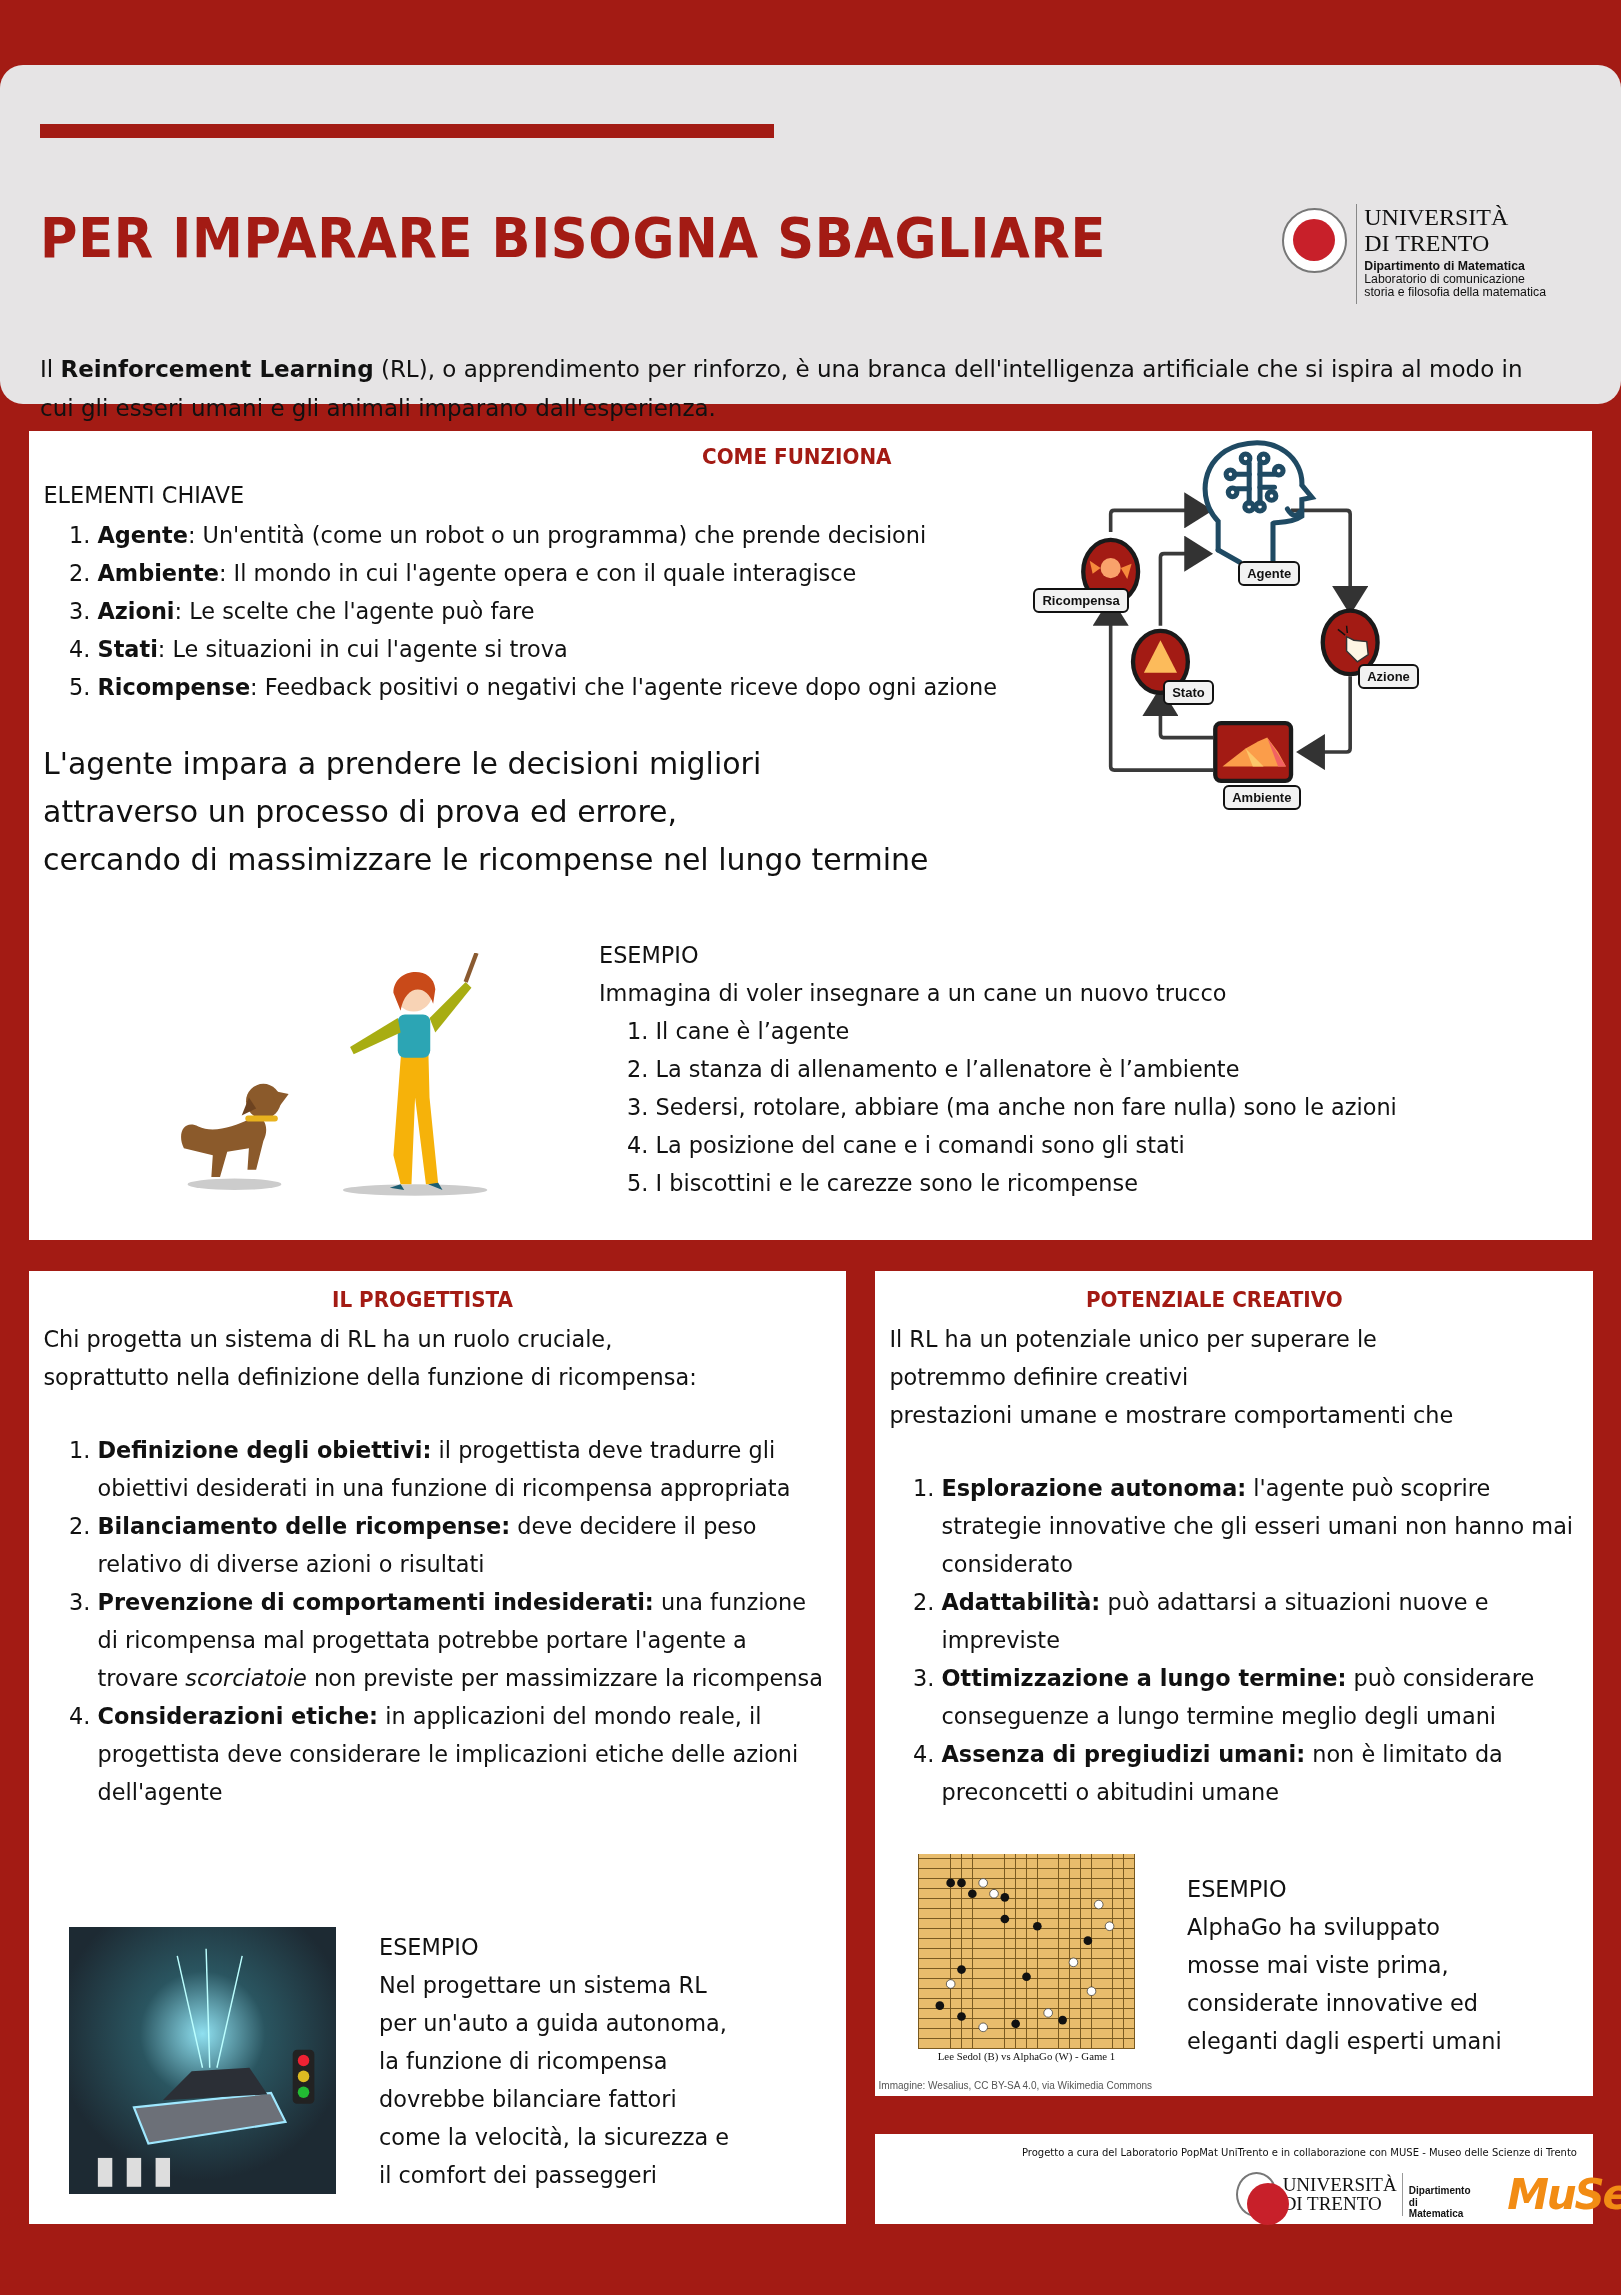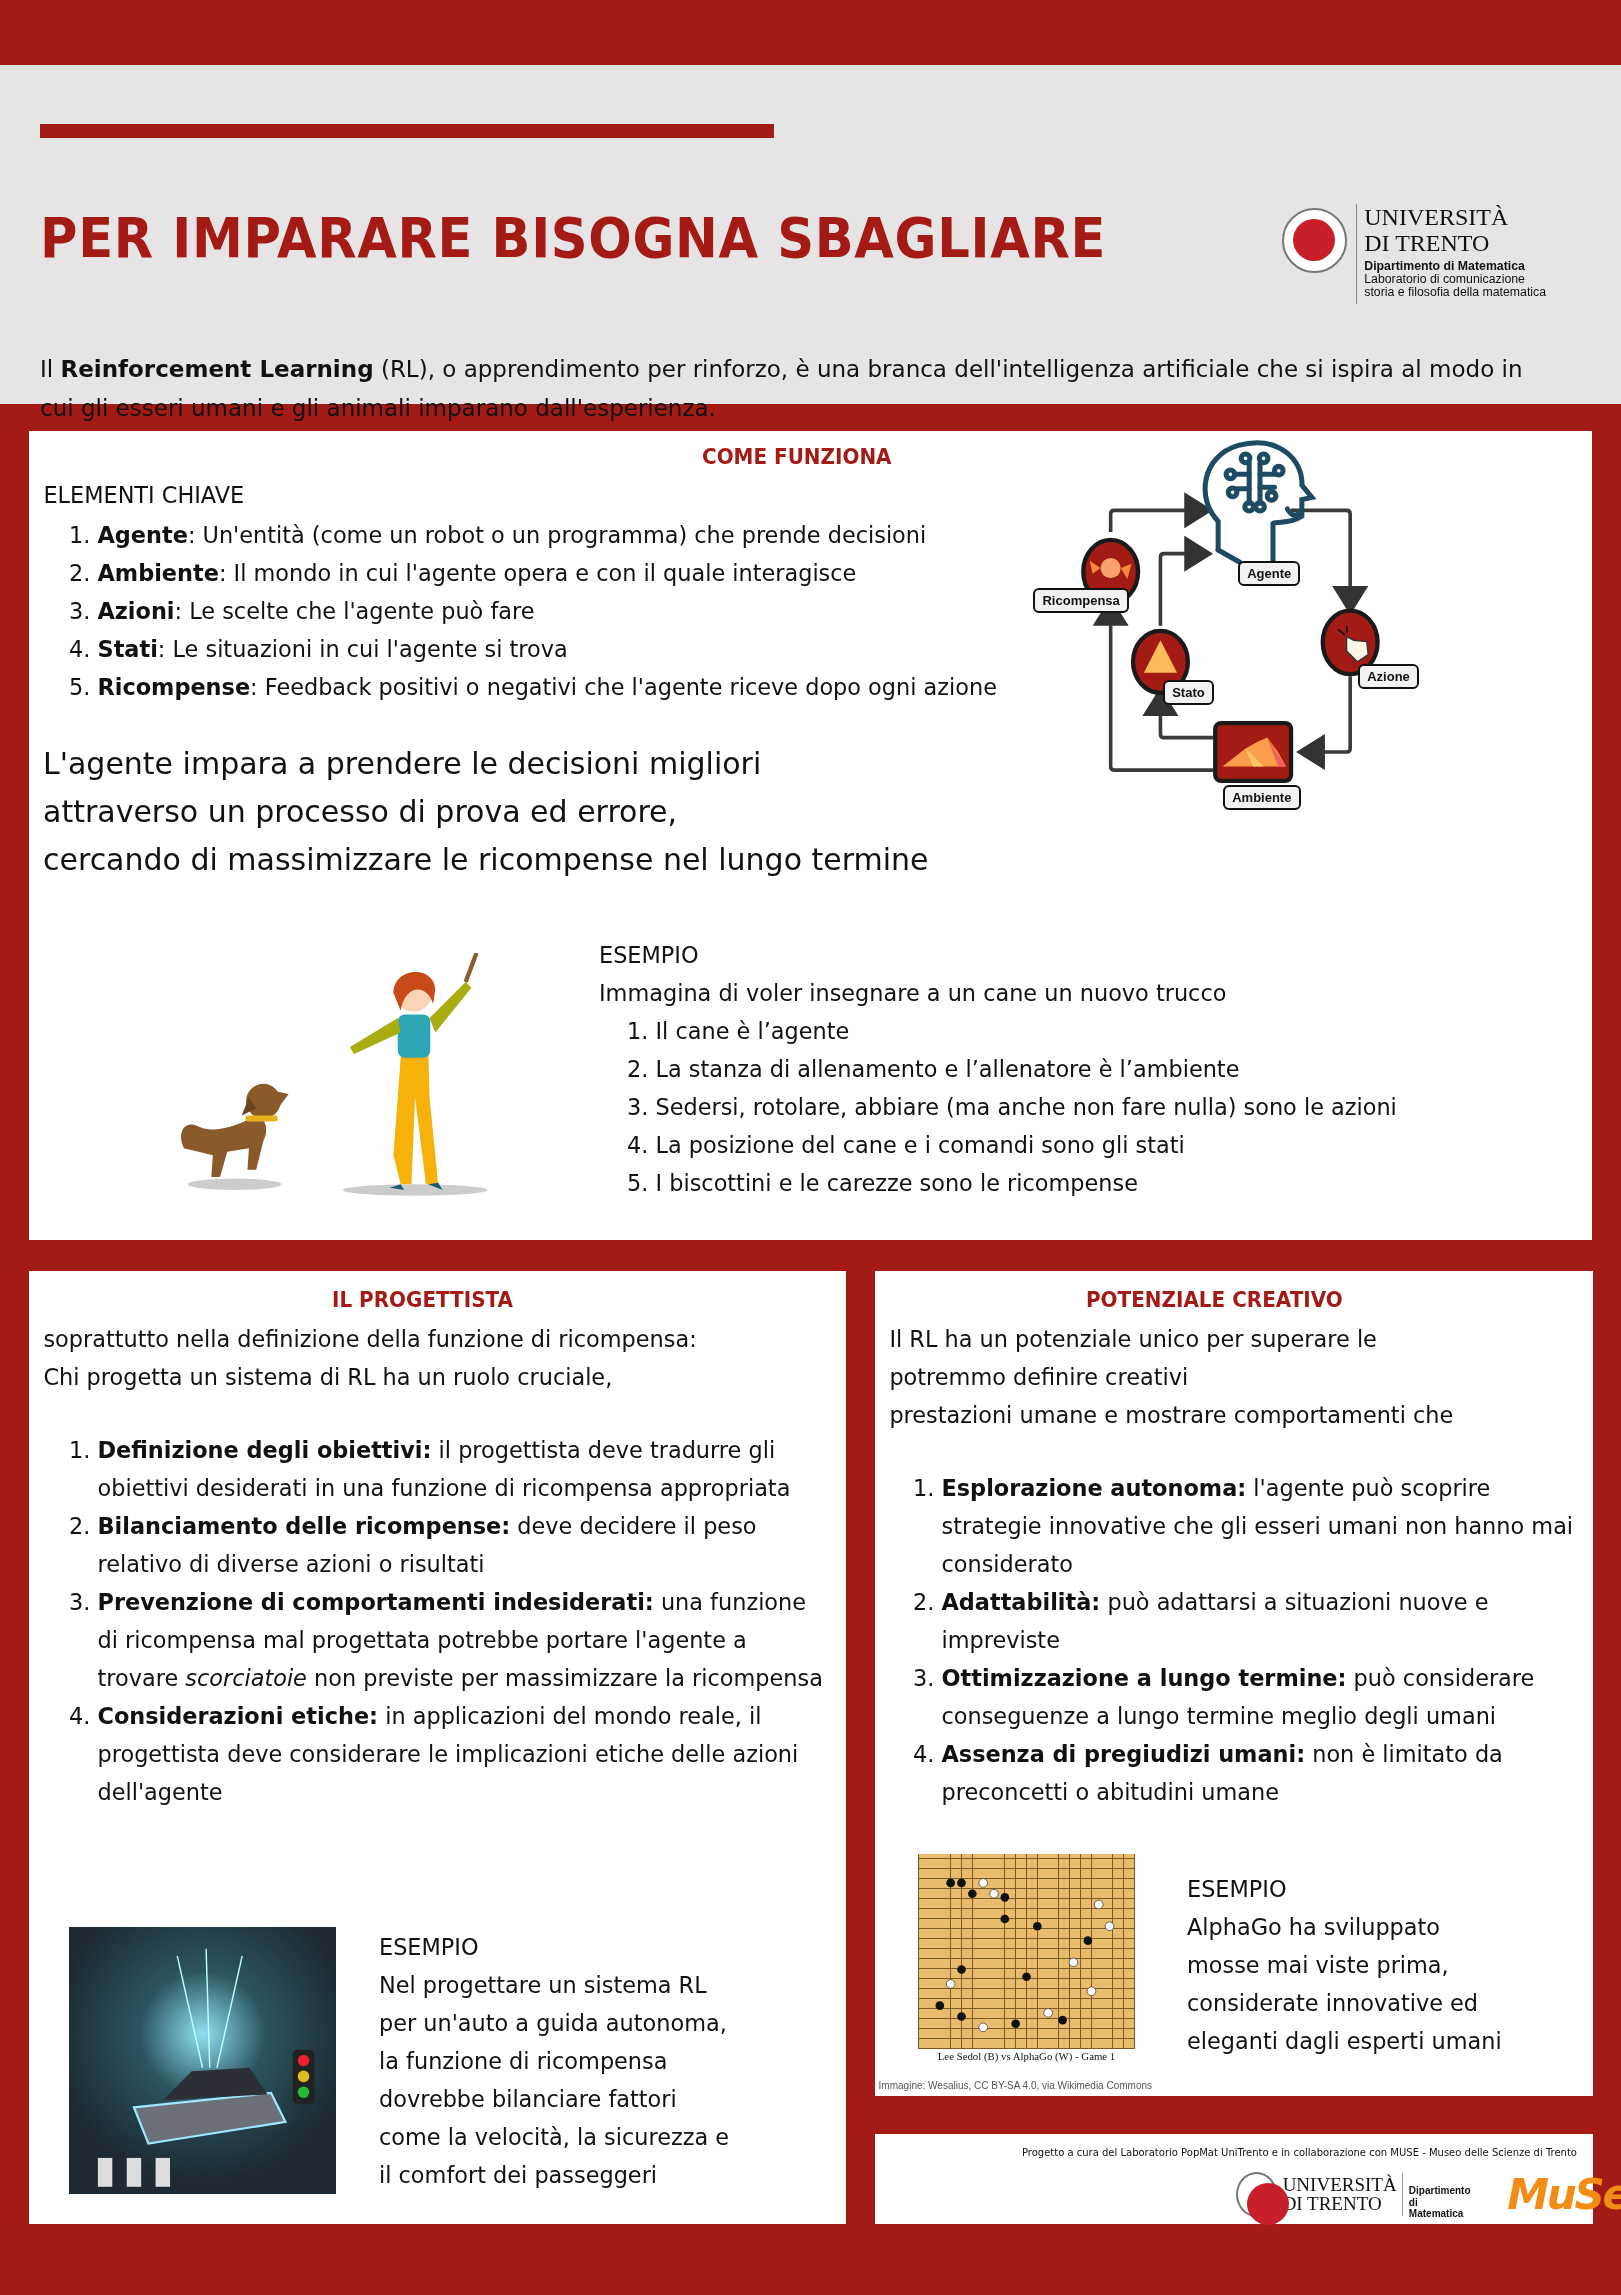--- a/index.html
+++ b/index.html
@@ -1,19 +1,19 @@
 <!DOCTYPE html>
 <html style="font-size:11.6px"><head>
 <meta charset="utf-8">
 <style>
   * { box-sizing: border-box; margin: 0; padding: 0; }
   html, body { width: 1621px; height: 2295px; }
   body { background: #a31b14; font-family: "Liberation Sans", "DejaVu Sans", sans-serif; color: #111; position: relative; overflow: hidden; }
 
-  .header { position: absolute; left: 0; top: 65px; width: 1621px; height: 339px; background: #e6e4e5; }
+  .header { position: absolute; left: 0; top: 65px; width: 1621px; height: 339px; background: #e6e4e5; border-radius: 23px; }
   .header .bar { position: absolute; left: 40px; top: 59px; width: 734px; height: 13.7px; background: #a31b14; }
   .header h1 { position: absolute; left: 40px; top: 141px; font-size: 55px; font-weight: 900; color: #a31b14; letter-spacing: 0.7px; font-family: "DejaVu Sans", sans-serif; transform: scaleX(0.93); transform-origin: left; }
   .header .subtitle { position: absolute; left: 40px; top: 233px; font-size: 32px; color: #a31b14; font-family: "DejaVu Sans", sans-serif; font-weight: 300; }
   .header .intro { position: absolute; left: 40px; top: 285px; width: 1516px; font-size: 23px; line-height: 39px; color: #111; font-family: "DejaVu Sans", sans-serif; }
   .header .intro b { font-weight: 700; }
 
   .logo { position: absolute; left: 1282px; top: 139px; display: flex; align-items: flex-start; }
   .seal { width: 65px; height: 65px; border-radius: 50%; background: #fff; border: 2.2px solid #777; position: relative; margin-top: 3.6px; }
   .seal::after { content: ""; position: absolute; left: 9.4px; top: 9.4px; width: 42px; height: 42px; border-radius: 50%; background: #c8202a; }
   .logo .divider { width: 1.4px; height: 100px; background: #888; margin: 0 7.2px 0 8.7px; }
@@ -180,22 +180,22 @@
   <li><span class="n">1.</span>&nbsp;<span>Il cane è l’agente</span></li>
   <li><span class="n">2.</span>&nbsp;<span>La stanza di allenamento e l’allenatore è l’ambiente</span></li>
   <li><span class="n">3.</span>&nbsp;<span>Sedersi, rotolare, abbiare (ma anche non fare nulla) sono le azioni</span></li>
   <li><span class="n">4.</span>&nbsp;<span>La posizione del cane e i comandi sono gli stati</span></li>
   <li><span class="n">5.</span>&nbsp;<span>I biscottini e le carezze sono le ricompense</span></li>
 </ol>
 
 <div class="panel p2">
   <div class="sec-title" style="left:303px; top:16px;">IL PROGETTISTA</div>
   <div class="lbl" style="left:14.4px; top:49px; line-height:38px; font-size:22.4px;">
+    <div>Chi progetta un sistema di RL ha un ruolo cruciale,</div>
     <div>soprattutto nella definizione della funzione di ricompensa:</div>
-    <div>Chi progetta un sistema di RL ha un ruolo cruciale,</div>
   </div>
   <ol class="list" style="left:40px; top:160px; width:758px; line-height:38px; font-size:22.4px;">
     <li><span class="n">1.</span>&nbsp;<span class="t"><b>Definizione degli obiettivi:</b><span> il progettista deve tradurre gli obiettivi desiderati in una funzione di ricompensa appropriata</span></span></li>
     <li><span class="n">2.</span>&nbsp;<span class="t"><b>Bilanciamento delle ricompense:</b><span> deve decidere il peso relativo di diverse azioni o risultati</span></span></li>
     <li><span class="n">3.</span>&nbsp;<span class="t"><b>Prevenzione di comportamenti indesiderati:</b><span> una funzione di ricompensa mal progettata potrebbe portare l'agente a trovare </span><i>scorciatoie</i><span> non previste per massimizzare la ricompensa</span></span></li>
     <li><span class="n">4.</span>&nbsp;<span class="t"><b>Considerazioni etiche:</b><span> in applicazioni del mondo reale, il progettista deve considerare le implicazioni etiche delle azioni dell'agente</span></span></li>
   </ol>
 
   <div class="img-box" style="left:40px; top:656px; width:267px; height:267px; background: radial-gradient(circle at 50% 40%, #8fe0f0 0%, #2a5560 30%, #1d2a33 70%);">
     <svg width="267" height="267" viewBox="0 0 370 370">

